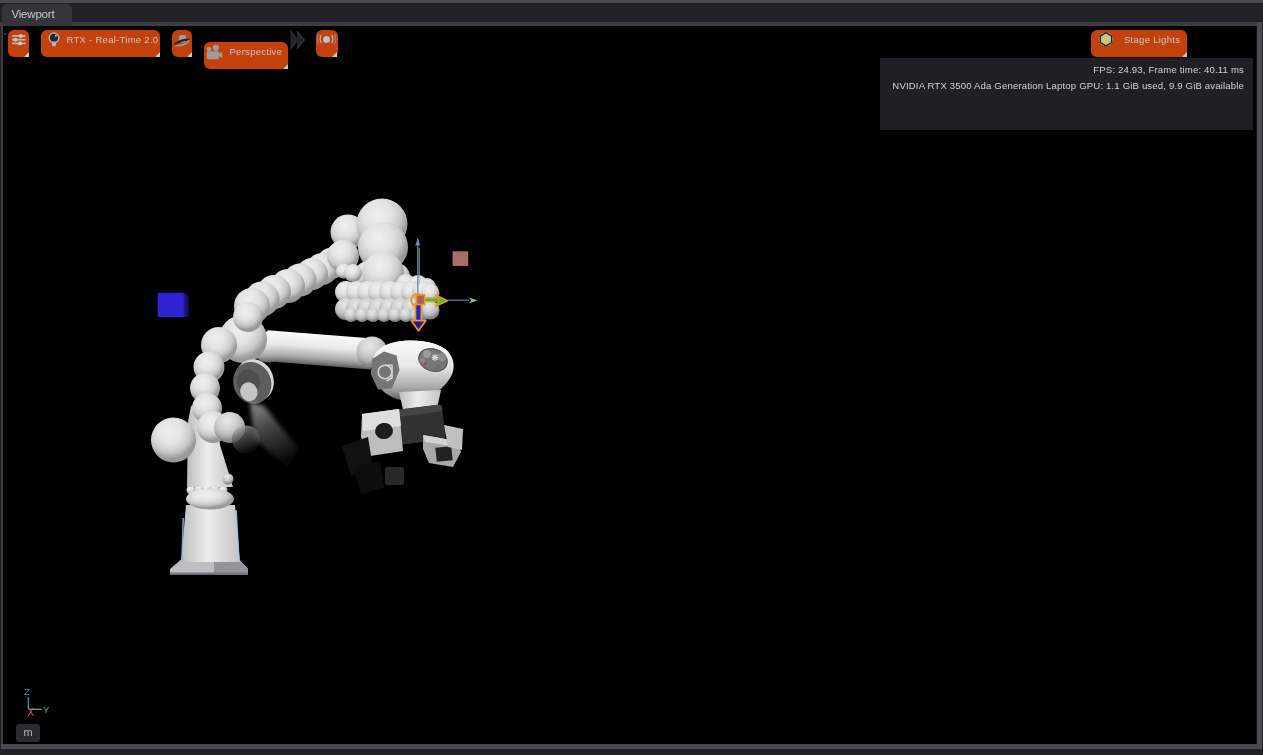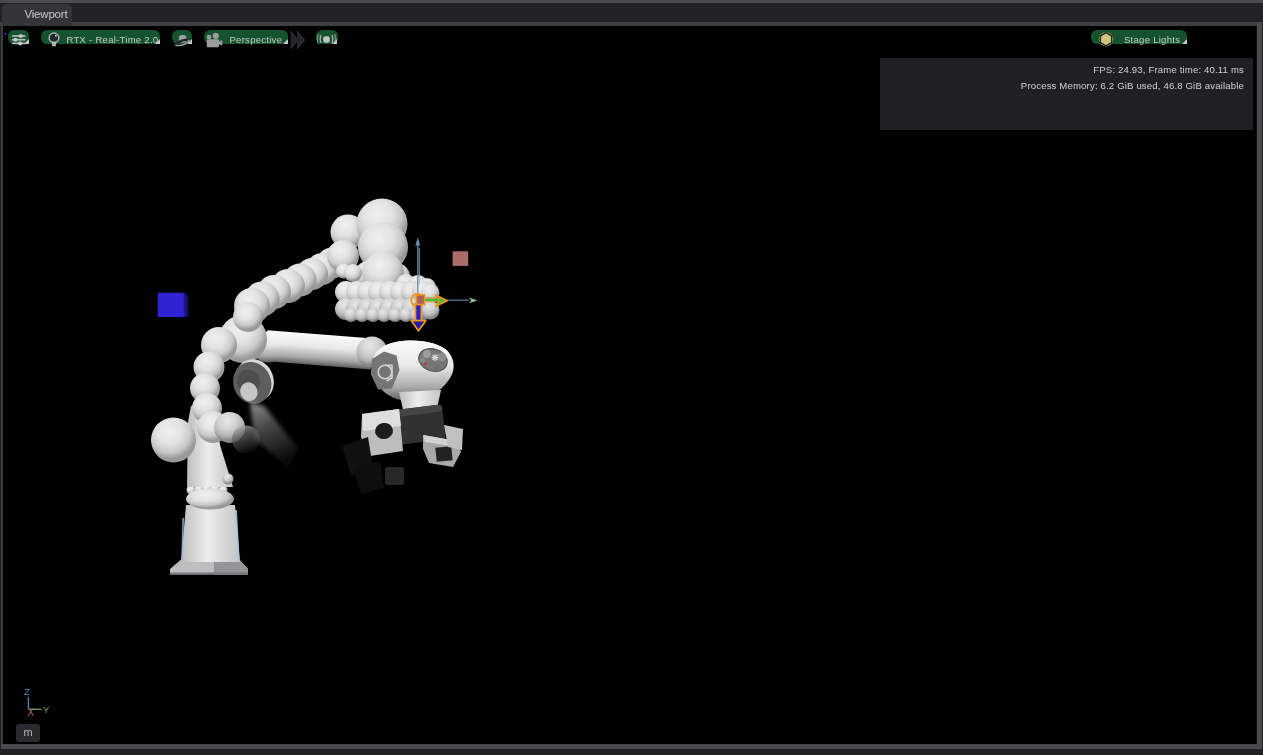--- a/index.html
+++ b/index.html
@@ -2,27 +2,27 @@
 <html><head>
 <meta charset="utf-8">
 <style>
   html,body{margin:0;padding:0;}
   body{width:1263px;height:755px;background:#212126;font-family:"Liberation Sans",sans-serif;overflow:hidden;position:relative;-webkit-font-smoothing:antialiased;}
   .abs{position:absolute;}
   
   #topstrip{left:0;top:0;width:1263px;height:3px;background:#4b4b4b;}
   #tabbar{left:0;top:3px;width:1263px;height:19px;background:#212126;}
   #paneborder{left:0;top:22px;width:1261px;height:4px;background:#3e3e44;}
-  #tab{transform:translateZ(0);left:1.5px;top:4px;width:70px;height:22px;background:rgba(53,53,58,0.99);border-radius:5px 5px 0 0;color:#c9c9c9;font-size:11.5px;letter-spacing:-0.2px;line-height:20px;padding-left:23px;box-sizing:border-box;}
+  #tab{transform:translateZ(0);left:1.5px;top:4px;width:70px;height:22px;background:rgba(53,53,58,0.99);border-radius:5px 5px 0 0;color:#c9c9c9;font-size:11.5px;letter-spacing:-0.2px;line-height:20px;padding-left:10px;box-sizing:border-box;}
   #leftborder{left:0.5px;top:26px;width:2.5px;height:718px;background:#3a3a3f;}
   #rightborder{left:1256.5px;top:22px;width:5px;height:726.5px;background:#4a4a4f;}
   #bottomborder{left:1px;top:744px;width:1260.5px;height:4.5px;background:#4a4a4f;}
 
   
-  .btn{position:absolute;background:#14532d;border-radius:6px;top:30px;height:14px;text-decoration:underline;}
+  .btn{position:absolute;background:#c2410c;border-radius:6px;top:30px;height:27px;text-decoration:underline;}
   .btn .tri{position:absolute;right:0.5px;bottom:0.5px;width:0;height:0;border-style:solid;border-width:0 0 5px 5px;border-color:transparent transparent #c8c8c8 transparent;}
   .btxt{position:absolute;transform:translateZ(0);color:#c8c8c8;font-size:9.5px;letter-spacing:0.28px;line-height:19px;top:0;white-space:nowrap;}
 
   
   #stats{transform:translateZ(0);left:880px;top:57.5px;width:373px;height:72.5px;background:rgba(31,31,36,0.99);border-radius:0;color:#d2d2d2;font-size:9.6px;letter-spacing:0.15px;text-align:right;padding:4.5px 9px 0 0;box-sizing:border-box;white-space:nowrap;}
   #stats div{height:15.8px;line-height:15.8px;}
 
   
   #mbtn{transform:translateZ(0);left:16px;top:724px;width:24px;height:18px;background:rgba(44,44,48,0.99);border-radius:3px;color:#b5b5b5;font-size:11px;text-align:center;line-height:17px;}
 </style>
@@ -258,21 +258,21 @@
     <div class="tri"></div>
   </div>
   <div class="btn" style="left:171.5px;width:20.5px;">
     <svg width="20" height="19" viewBox="0 0 20 19">
       <rect x="6.8" y="5" width="7.6" height="7.8" rx="3" fill="#9aa0a3"></rect>
       <path d="M2.5 14.8 C6.5 11.2, 11.5 9.6, 17.5 9.6" fill="none" stroke="#26262a" stroke-width="2.1"></path>
       <path d="M3.4 15.2 C8 16, 13 15, 16 11.8 L17.2 10" fill="none" stroke="#9aa0a3" stroke-width="1.5"></path>
     </svg>
     <div class="tri"></div>
   </div>
-  <div class="btn" style="left:203.5px;width:84.5px;">
+  <div class="btn" style="left:203.5px;width:84.5px;margin-top:12px;">
     <svg width="26" height="19" viewBox="0 0 26 19" style="position:absolute;left:0;top:0">
       <circle cx="5" cy="7" r="2.3" fill="#9c9c9c"></circle>
       <circle cx="11.8" cy="5.8" r="3.1" fill="#9c9c9c"></circle>
       <rect x="2.8" y="9.2" width="12.2" height="8" rx="1.2" fill="#9c9c9c"></rect>
       <path d="M15 11.6 L18.2 10 L18.2 15.8 L15 14.3 Z" fill="#9c9c9c"></path>
     </svg>
     <div class="btxt" style="left:26px;">Perspective</div>
     <div class="tri"></div>
   </div>
 
@@ -295,21 +295,21 @@
     <svg width="22" height="19" viewBox="0 0 22 19" style="position:absolute;left:4px;top:0">
       <circle cx="11" cy="9.3" r="7.1" fill="#cdc67c"></circle>
       <path d="M11 2.7 L16.7 6 L16.7 12.6 L11 15.9 L5.3 12.6 L5.3 6 Z" fill="none" stroke="#26262a" stroke-width="1.5"></path>
     </svg>
     <div class="btxt" style="left:33px;">Stage Lights</div>
     <div class="tri"></div>
   </div>
 
   <div class="abs" id="stats">
     <div>FPS: 24.93, Frame time: 40.11 ms</div>
-    <div>Process Memory: 6.2 GiB used, 46.8 GiB available</div>
+    <div>NVIDIA RTX 3500 Ada Generation Laptop GPU: 1.1 GiB used, 9.9 GiB available</div>
   </div>
 
   <svg class="abs" width="60" height="40" viewBox="0 0 60 40" style="left:10px;top:682px;">
     <text x="14" y="13" font-size="9.5" fill="#5b87b7">Z</text>
     <line x1="18.4" y1="15" x2="18.4" y2="27.5" stroke="#5b87b7" stroke-width="1.3"></line>
     <line x1="19" y1="27.3" x2="31.5" y2="27.3" stroke="#6f9e6f" stroke-width="1.3"></line>
     <text x="33" y="31" font-size="9.5" fill="#6f9e6f">Y</text>
     <text x="17.5" y="34" font-size="10" fill="#c06060">X</text>
   </svg>
 

